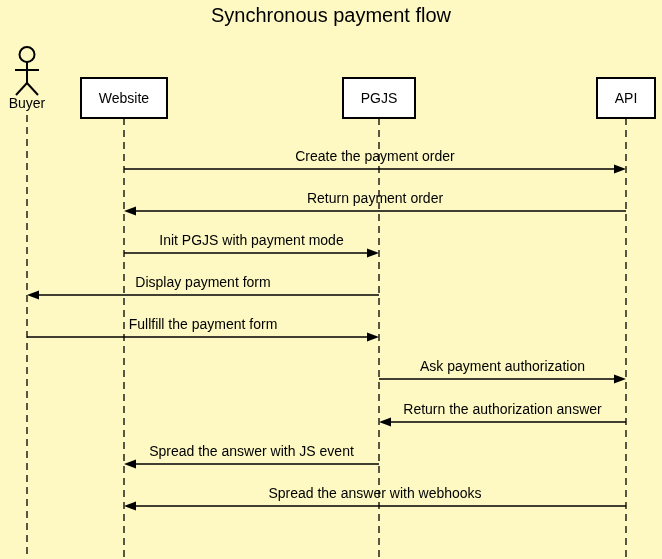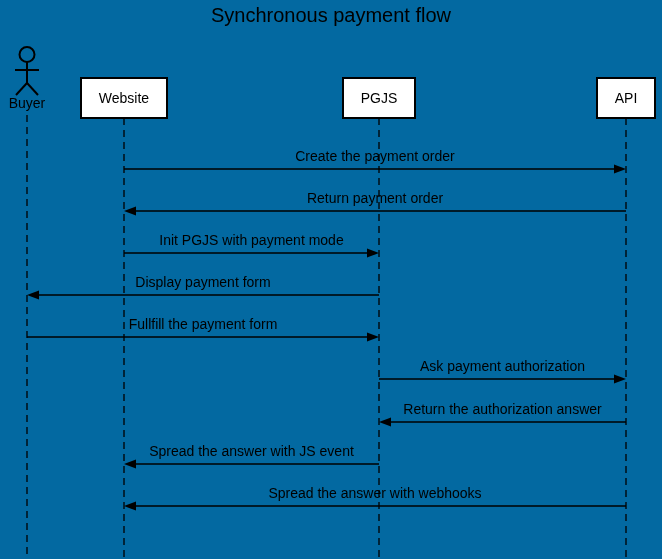--- a/index.html
+++ b/index.html
@@ -4,21 +4,21 @@
 <style>
   html, body {
     margin: 0;
     padding: 0;
     background: #ffffff;
   }
   .page {
     position: relative;
     width: 662px;
     height: 559px;
-    background: #0369a1;
+    background: #fef9c3;
     overflow: hidden;
     font-family: "Liberation Sans", sans-serif;
   }
   svg text {
     font-family: "Liberation Sans", sans-serif;
   }
 </style>
 </head>
 <body>
 

